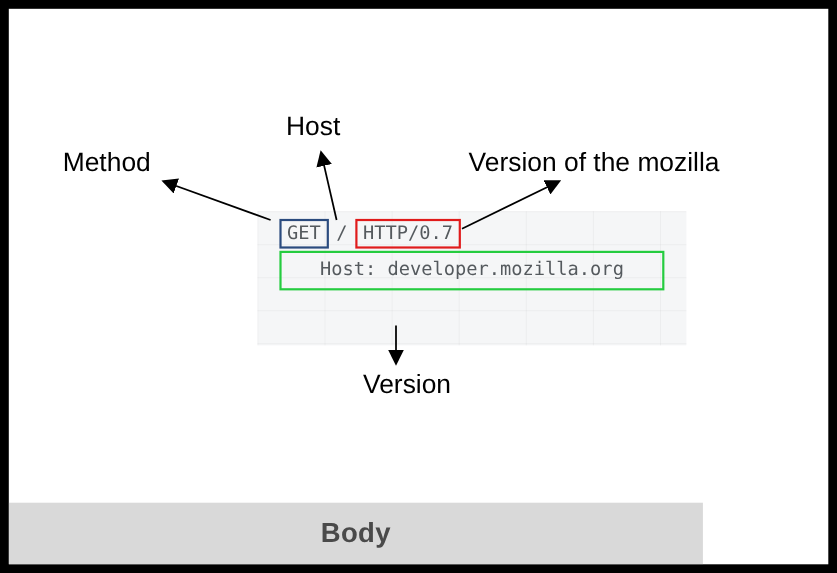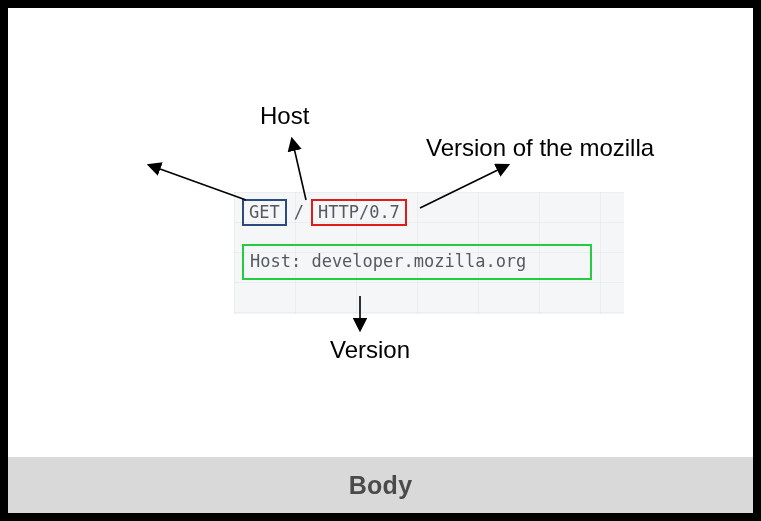--- a/index.html
+++ b/index.html
@@ -24,21 +24,21 @@
     width: 745px;
     height: 505px;
     background: #ffffff;
     overflow: hidden;
   }
   
   .body-band {
     position: absolute;
     left: 0;
     top: 449px;
-    width: 745px;
+    width: 631px;
     height: 56px;
     background: #d9d9d9;
     display: flex;
     align-items: center;
     justify-content: center;
   }
   .body-band-label {
     font-size: 25px;
     font-weight: bold;
     color: #4a4a4a;
@@ -54,21 +54,22 @@
     background:
       linear-gradient(to right, rgba(0,0,0,0.035) 1px, transparent 1px),
       linear-gradient(to bottom, rgba(0,0,0,0.035) 1px, transparent 1px),
       #f5f6f7;
     background-size: 61px 100%, 100% 30px, 100% 100%;
   }
   .msg-lines {
     position: absolute;
     left: 0;
     top: 0;
-    padding: 6px 0 0 8px;
+    padding: 6px 0 0 20px;
+    text-align: center;
   }
   .req-line {
     display: flex;
     align-items: center;
     height: 28px;
     font-family: "DejaVu Sans Mono", "Liberation Mono", monospace;
     font-size: 17px;
     color: #555a5e;
     white-space: pre;
   }
@@ -80,21 +81,21 @@
   .sep-slash {
     padding: 0 7px;
     line-height: 22px;
   }
   .box-version {
     border: 2px solid #e01b1b;
     padding: 0px 5px 1px 5px;
     line-height: 22px;
   }
   .box-headers {
-    margin-top: 18px;
+    margin-top: 2px;
     border: 2px solid #25cc3f;
     padding: 2px 6px 3px 6px;
     width: 350px;
     box-sizing: border-box;
   }
   .hdr-line {
     font-family: "DejaVu Sans Mono", "Liberation Mono", monospace;
     font-size: 17px;
     color: #555a5e;
     line-height: 27px;
@@ -136,20 +137,21 @@
           <span class="box-version">HTTP/0.7</span>
         </div>
 
         <div class="box-headers">
           <div class="hdr-line">Host: developer.mozilla.org</div>
         </div>
 
       </div>
     </div>
 
+    <div class="callout" id="label-method">Method</div>
     <div class="callout" id="label-path">Host</div>
     <div class="callout" id="label-version">Version of the mozilla</div>
     <div class="callout" id="label-headers">Version</div>
 
     <svg id="arrows" viewBox="0 0 745 505">
       <defs>
         <marker id="ah" markerWidth="9" markerHeight="9" refX="7.5" refY="4.5" orient="auto" markerUnits="strokeWidth">
           <path d="M0,0 L9,4.5 L0,9 z" fill="#000000"></path>
         </marker>
       </defs>

